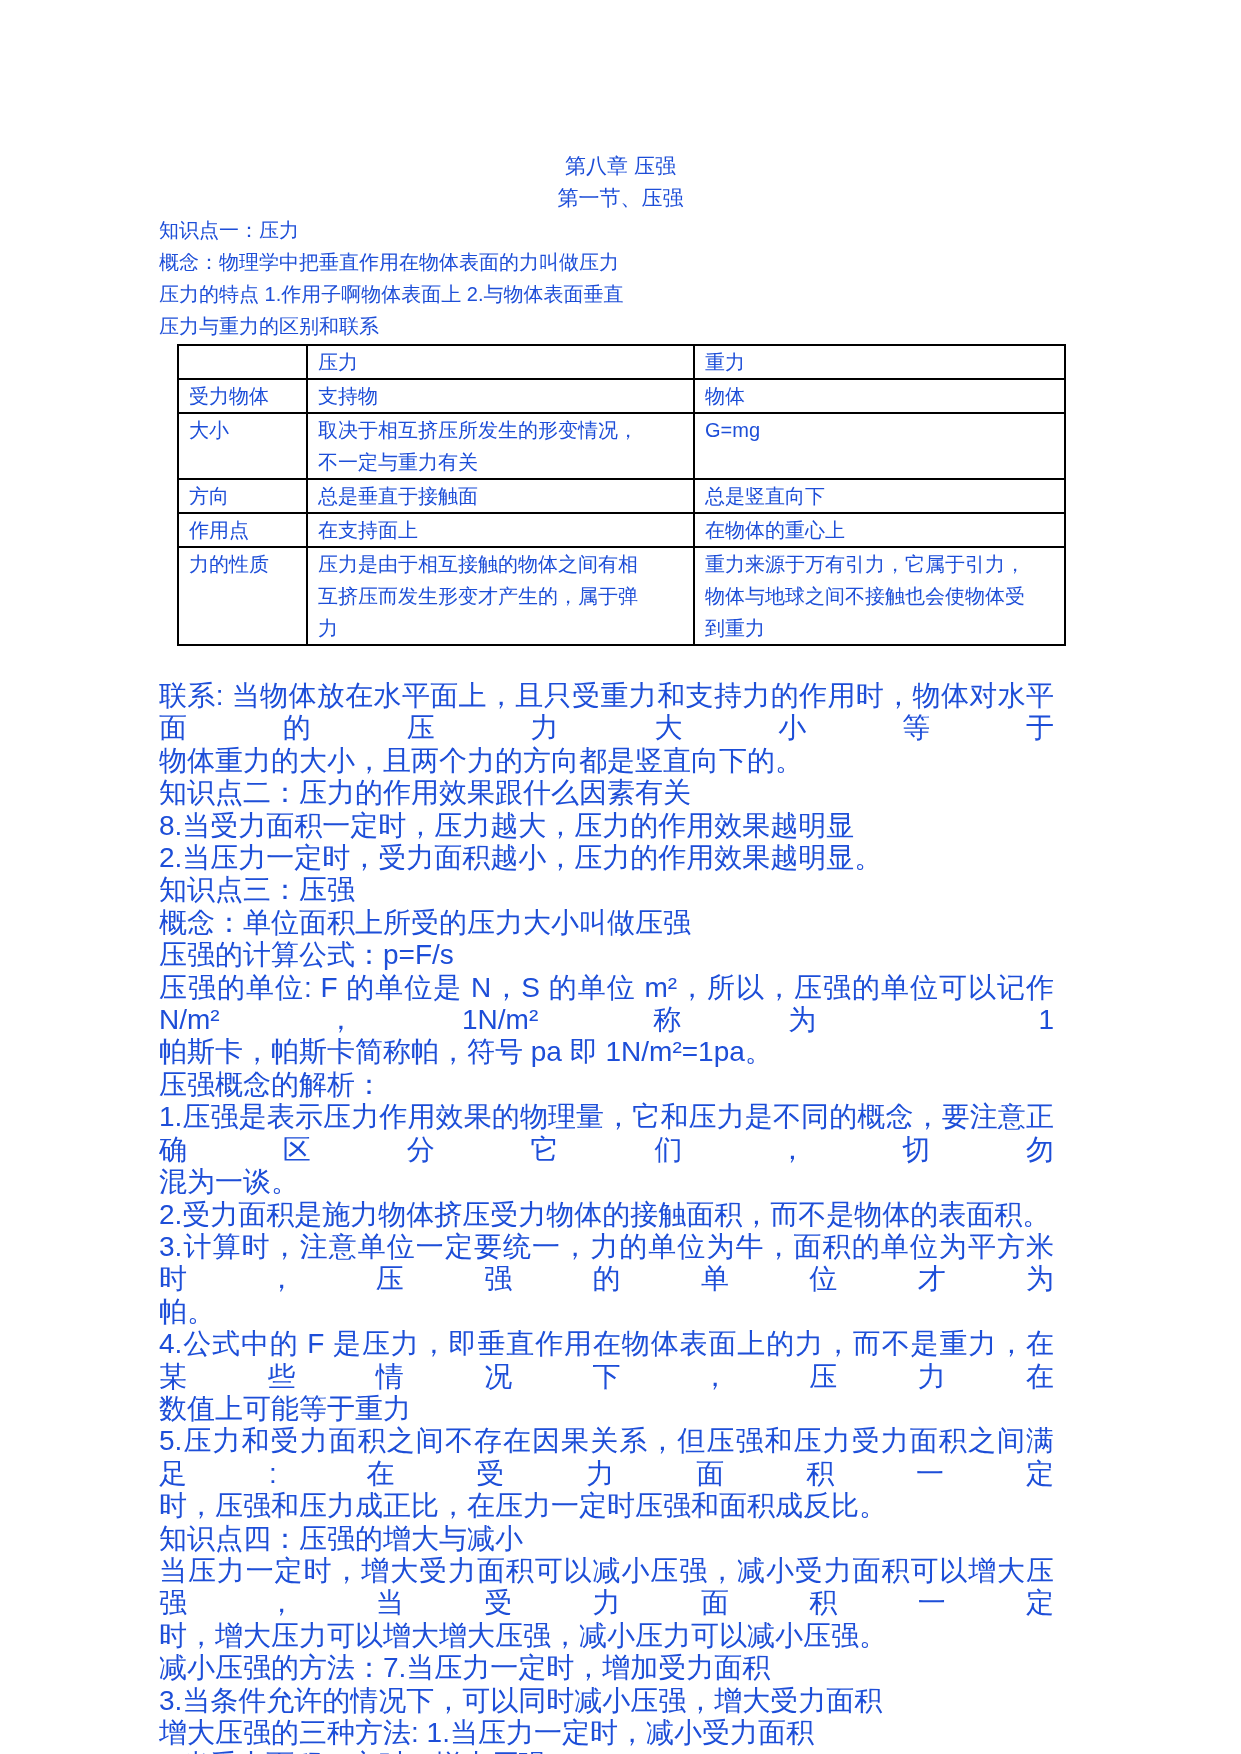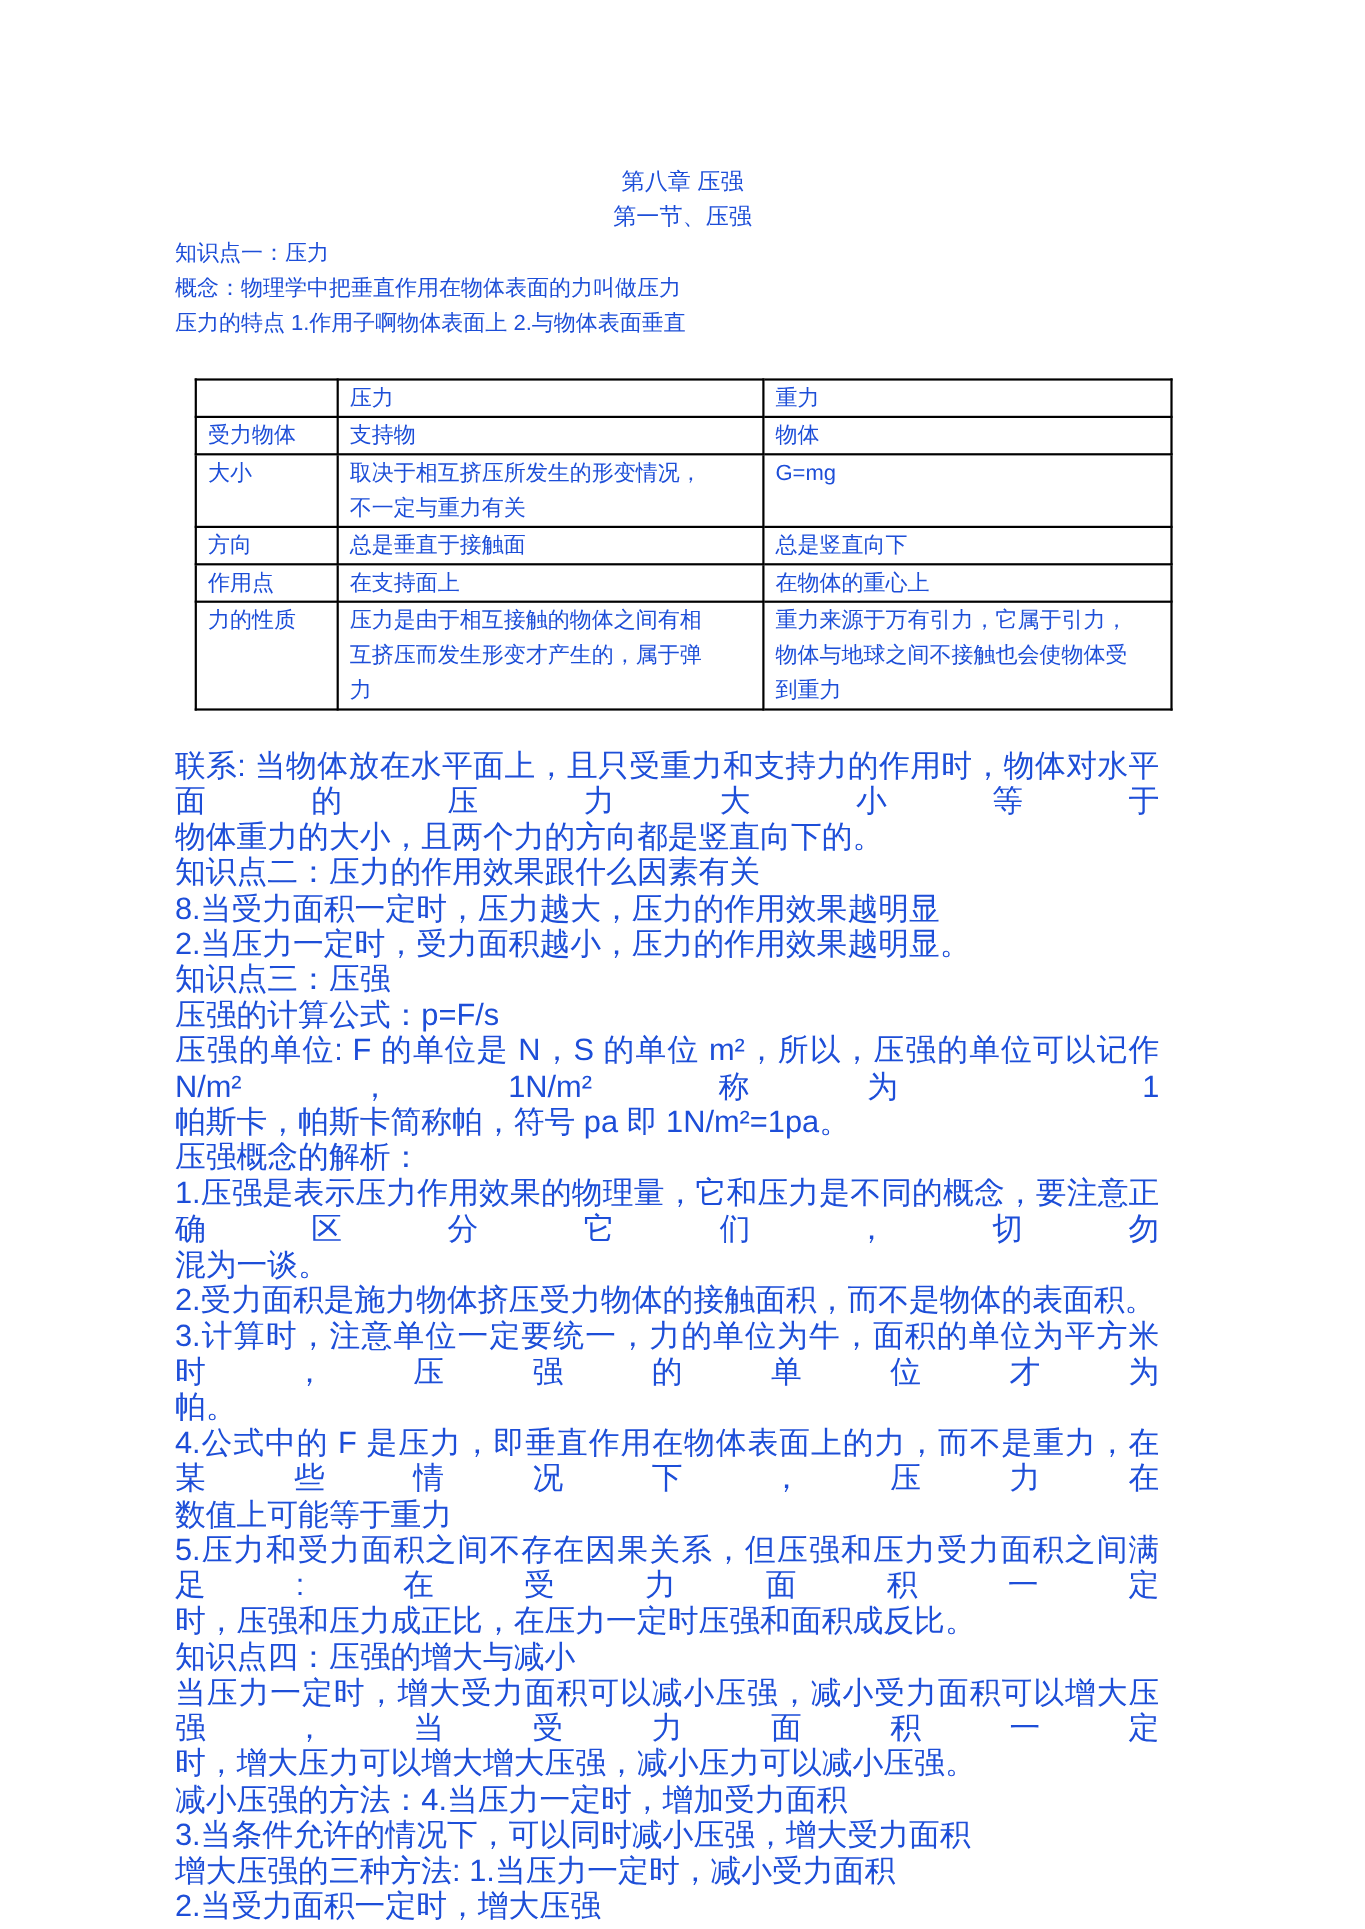--- a/index.html
+++ b/index.html
@@ -57,20 +57,21 @@
 <body>
 
 <div class="page">
 
   <div class="head-block">
     <div class="ln center">第八章 压强</div>
     <div class="ln center">第一节、压强</div>
     <div class="ln">知识点一：压力</div>
     <div class="ln">概念：物理学中把垂直作用在物体表面的力叫做压力</div>
     <div class="ln">压力的特点 1.作用子啊物体表面上 2.与物体表面垂直</div>
+    <div class="ln">压力与重力的区别和联系</div>
   </div>
 
   <table class="cmp-table">
     <colgroup>
       <col style="width:129px">
       <col style="width:387px">
       <col style="width:371px">
     </colgroup>
     <tbody>
       <tr>
@@ -111,35 +112,36 @@
     </tbody>
   </table>
 
   <div class="body-block">
     <div class="ln jf">联系: 当物体放在水平面上，且只受重力和支持力的作用时，物体对水平面的压力大小等于</div>
     <div class="ln">物体重力的大小，且两个力的方向都是竖直向下的。</div>
     <div class="ln">知识点二：压力的作用效果跟什么因素有关</div>
     <div class="ln">8.当受力面积一定时，压力越大，压力的作用效果越明显</div>
     <div class="ln">2.当压力一定时，受力面积越小，压力的作用效果越明显。</div>
     <div class="ln">知识点三：压强</div>
+    <div class="ln">概念：单位面积上所受的压力大小叫做压强</div>
     <div class="ln">压强的计算公式：p=F/s</div>
     <div class="ln jf">压强的单位: F 的单位是 N，S 的单位 m²，所以，压强的单位可以记作 N/m²，1N/m² 称为 1</div>
     <div class="ln">帕斯卡，帕斯卡简称帕，符号 pa 即 1N/m²=1pa。</div>
     <div class="ln">压强概念的解析：</div>
     <div class="ln jf">1.压强是表示压力作用效果的物理量，它和压力是不同的概念，要注意正确区分它们，切勿</div>
     <div class="ln">混为一谈。</div>
     <div class="ln">2.受力面积是施力物体挤压受力物体的接触面积，而不是物体的表面积。</div>
     <div class="ln jf">3.计算时，注意单位一定要统一，力的单位为牛，面积的单位为平方米时，压强的单位才为</div>
     <div class="ln">帕。</div>
     <div class="ln jf">4.公式中的 F 是压力，即垂直作用在物体表面上的力，而不是重力，在某些情况下，压力在</div>
     <div class="ln">数值上可能等于重力</div>
     <div class="ln jf">5.压力和受力面积之间不存在因果关系，但压强和压力受力面积之间满足: 在受力面积一定</div>
     <div class="ln">时，压强和压力成正比，在压力一定时压强和面积成反比。</div>
     <div class="ln">知识点四：压强的增大与减小</div>
     <div class="ln jf">当压力一定时，增大受力面积可以减小压强，减小受力面积可以增大压强，当受力面积一定</div>
     <div class="ln">时，增大压力可以增大增大压强，减小压力可以减小压强。</div>
-    <div class="ln">减小压强的方法：4.当压力一定时，增加受力面积</div>
+    <div class="ln">减小压强的方法：7.当压力一定时，增加受力面积</div>
     <div class="ln">3.当条件允许的情况下，可以同时减小压强，增大受力面积</div>
     <div class="ln">增大压强的三种方法: 1.当压力一定时，减小受力面积</div>
     <div class="ln">2.当受力面积一定时，增大压强</div>
   </div>
 
 </div>
 
 </body></html>

